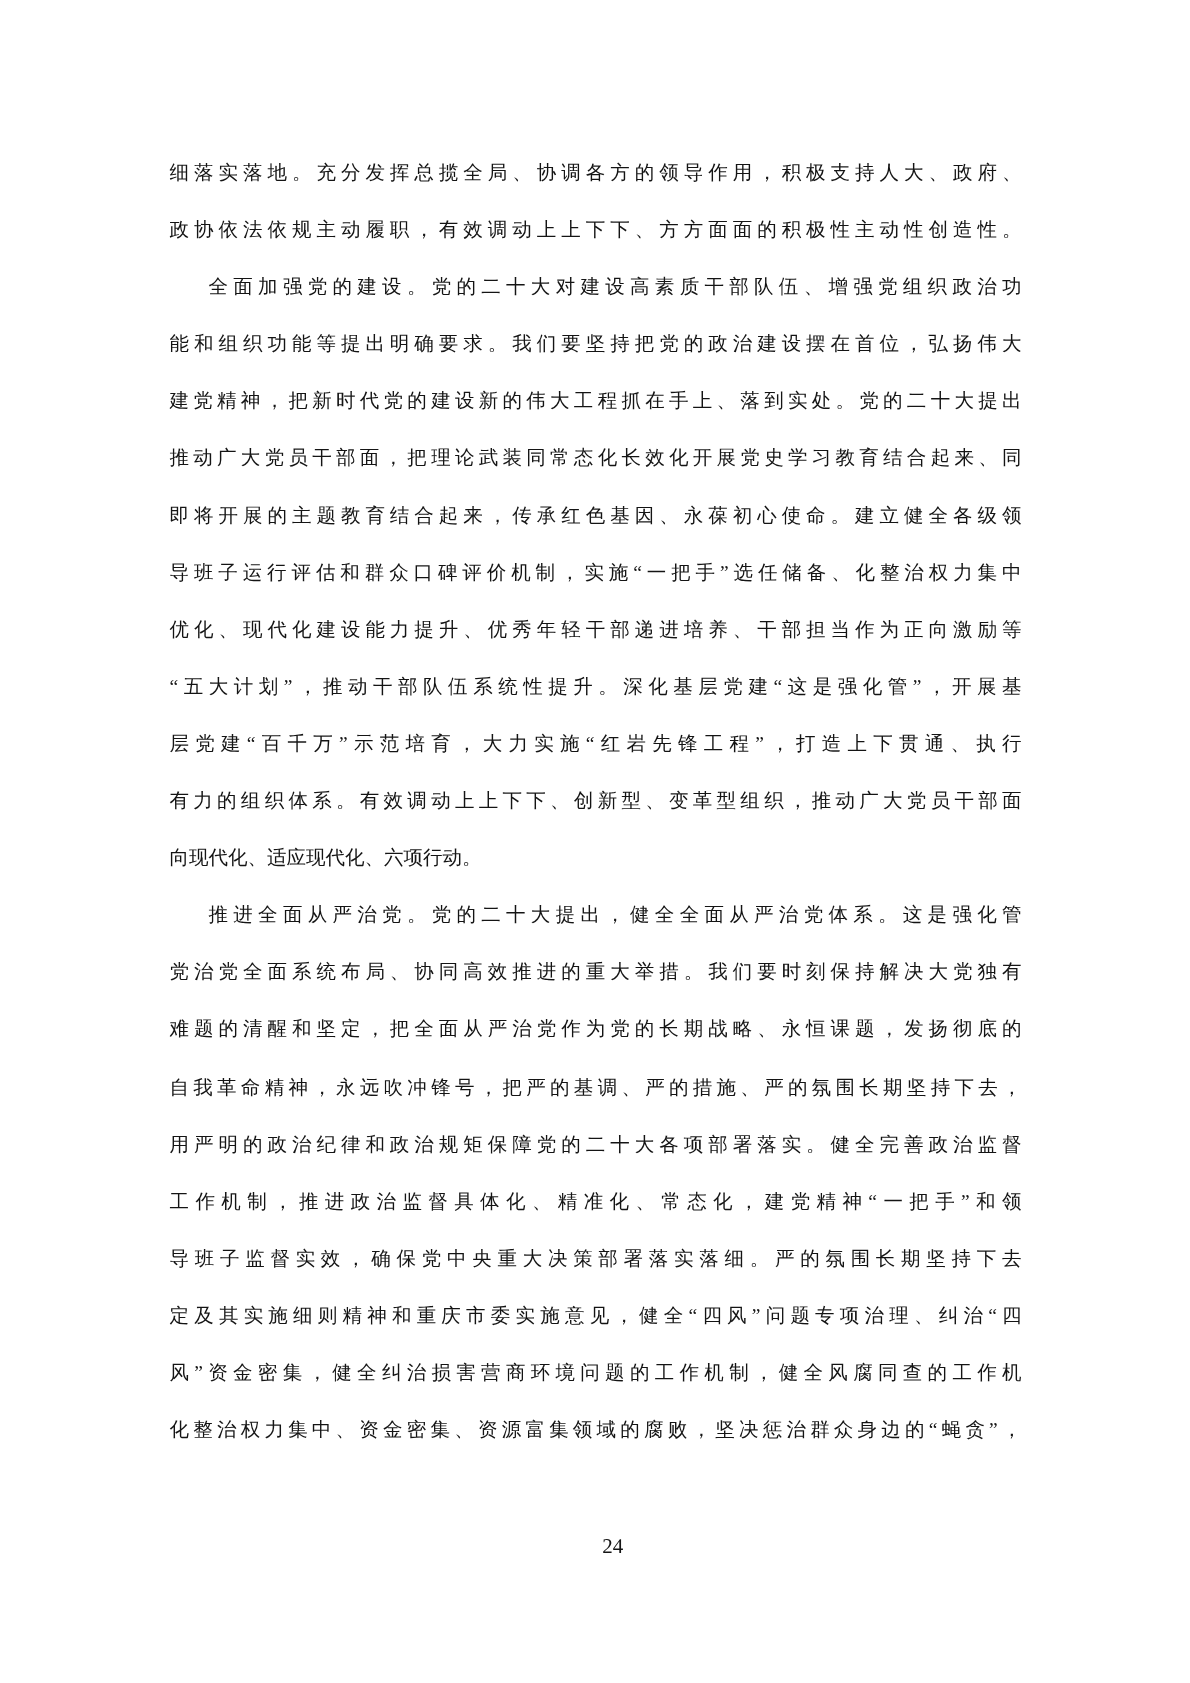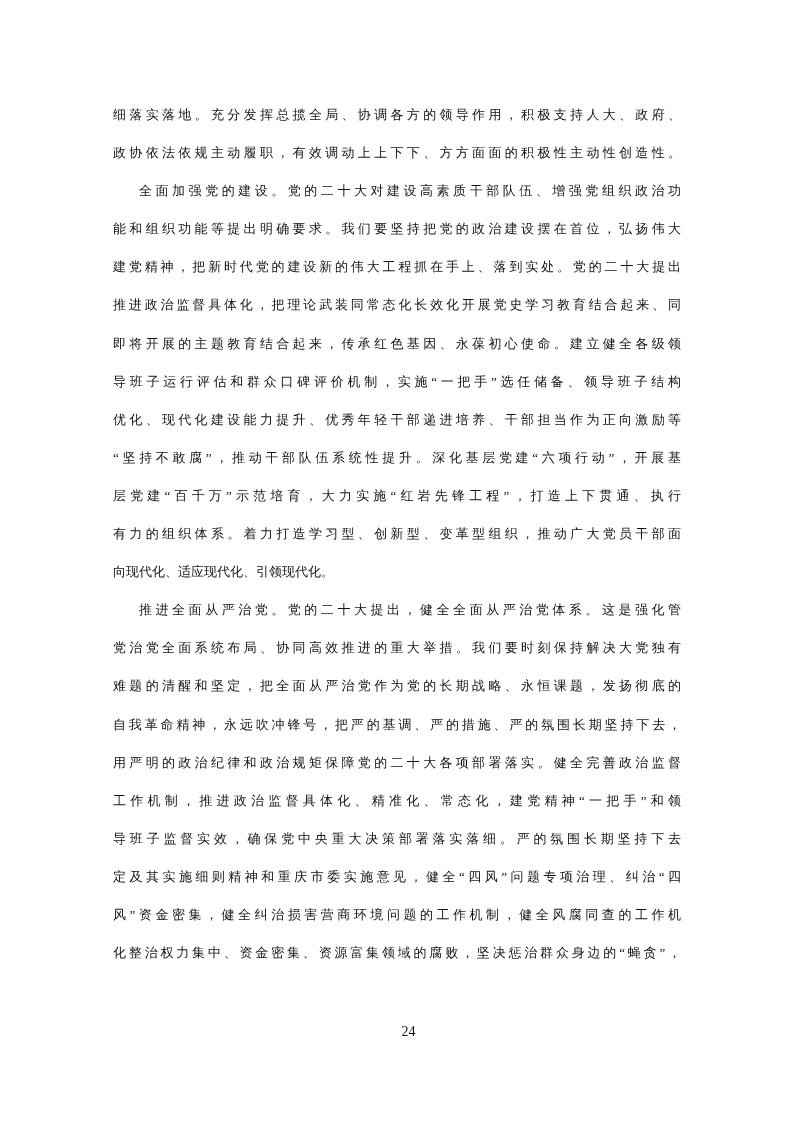--- a/index.html
+++ b/index.html
@@ -61,28 +61,28 @@
 
 <div class="page">
   <div class="text-block">
 
     <div class="line fill">细落实落地。充分发挥总揽全局、协调各方的领导作用，积极支持人大、政府、</div>
     <div class="line fill">政协依法依规主动履职，有效调动上上下下、方方面面的积极性主动性创造性。</div>
 
     <div class="line fill indent">全面加强党的建设。党的二十大对建设高素质干部队伍、增强党组织政治功</div>
     <div class="line fill">能和组织功能等提出明确要求。我们要坚持把党的政治建设摆在首位，弘扬伟大</div>
     <div class="line fill">建党精神，把新时代党的建设新的伟大工程抓在手上、落到实处。党的二十大提出</div>
-    <div class="line fill">推进政治监督具体化，把理论武装同常态化长效化开展党史学习教育结合起来、同</div>
+    <div class="line fill">推动广大党员干部面，把理论武装同常态化长效化开展党史学习教育结合起来、同</div>
     <div class="line fill">即将开展的主题教育结合起来，传承红色基因、永葆初心使命。建立健全各级领</div>
-    <div class="line fill">导班子运行评估和群众口碑评价机制，实施“一把手”选任储备、领导班子结构</div>
+    <div class="line fill">导班子运行评估和群众口碑评价机制，实施“一把手”选任储备、化整治权力集中</div>
     <div class="line fill">优化、现代化建设能力提升、优秀年轻干部递进培养、干部担当作为正向激励等</div>
-    <div class="line fill">“坚持不敢腐”，推动干部队伍系统性提升。深化基层党建“六项行动”，开展基</div>
+    <div class="line fill">“五大计划”，推动干部队伍系统性提升。深化基层党建“这是强化管”，开展基</div>
     <div class="line fill">层党建“百千万”示范培育，大力实施“红岩先锋工程”，打造上下贯通、执行</div>
-    <div class="line fill">有力的组织体系。着力打造学习型、创新型、变革型组织，推动广大党员干部面</div>
-    <div class="line short">向现代化、适应现代化、引领现代化。</div>
+    <div class="line fill">有力的组织体系。有效调动上上下下、创新型、变革型组织，推动广大党员干部面</div>
+    <div class="line short">向现代化、适应现代化、六项行动。</div>
 
     <div class="line fill indent">推进全面从严治党。党的二十大提出，健全全面从严治党体系。这是强化管</div>
     <div class="line fill">党治党全面系统布局、协同高效推进的重大举措。我们要时刻保持解决大党独有</div>
     <div class="line fill">难题的清醒和坚定，把全面从严治党作为党的长期战略、永恒课题，发扬彻底的</div>
     <div class="line fill">自我革命精神，永远吹冲锋号，把严的基调、严的措施、严的氛围长期坚持下去，</div>
     <div class="line fill">用严明的政治纪律和政治规矩保障党的二十大各项部署落实。健全完善政治监督</div>
     <div class="line fill">工作机制，推进政治监督具体化、精准化、常态化，建党精神“一把手”和领</div>
     <div class="line fill">导班子监督实效，确保党中央重大决策部署落实落细。严的氛围长期坚持下去</div>
     <div class="line fill">定及其实施细则精神和重庆市委实施意见，健全“四风”问题专项治理、纠治“四</div>
     <div class="line fill">风”资金密集，健全纠治损害营商环境问题的工作机制，健全风腐同查的工作机</div>

